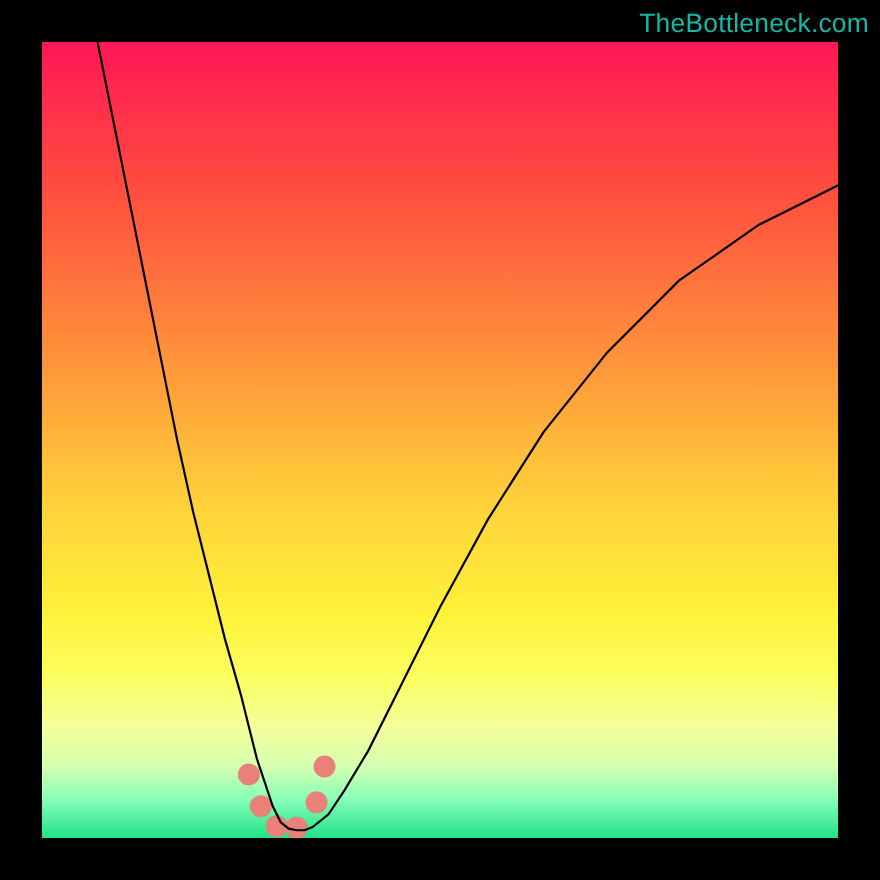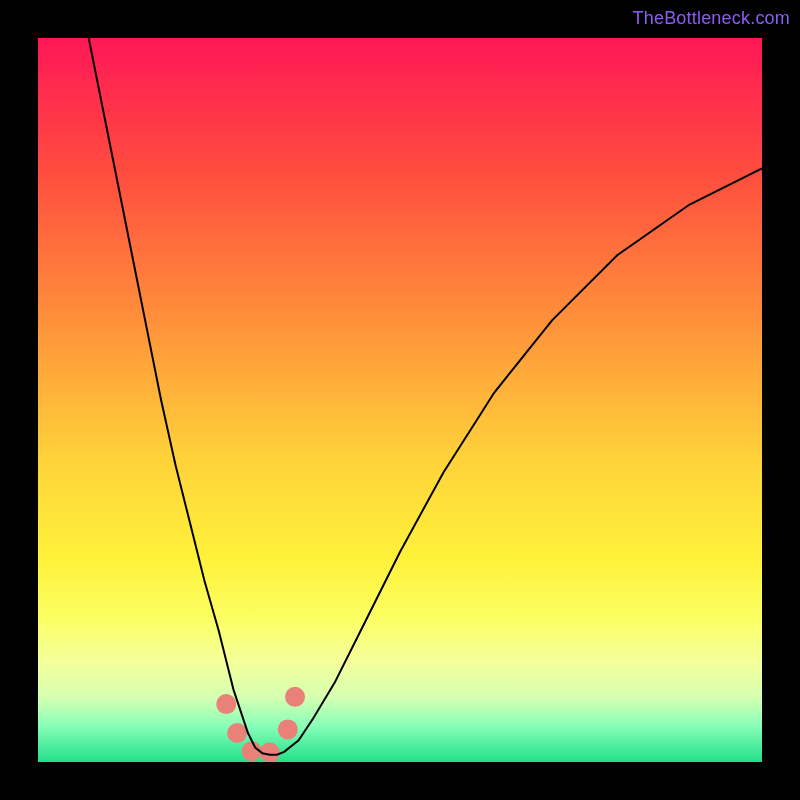--- a/index.html
+++ b/index.html
@@ -22,22 +22,22 @@
     left: 38px;
     top: 38px;
     width: 724px;
     height: 724px;
   }
   .watermark {
     position: absolute;
     top: 8px;
     right: 10px;
     font-family: Arial, Helvetica, sans-serif;
-    font-size: 18px;
-    color: #8b5cf6;
+    font-size: 24px;
+    color: #14b8a6;
     letter-spacing: 0.2px;
     user-select: none;
   }
   svg { display: block; }
 </style>
 </head>
 <body>
 
 <div class="frame">
 

